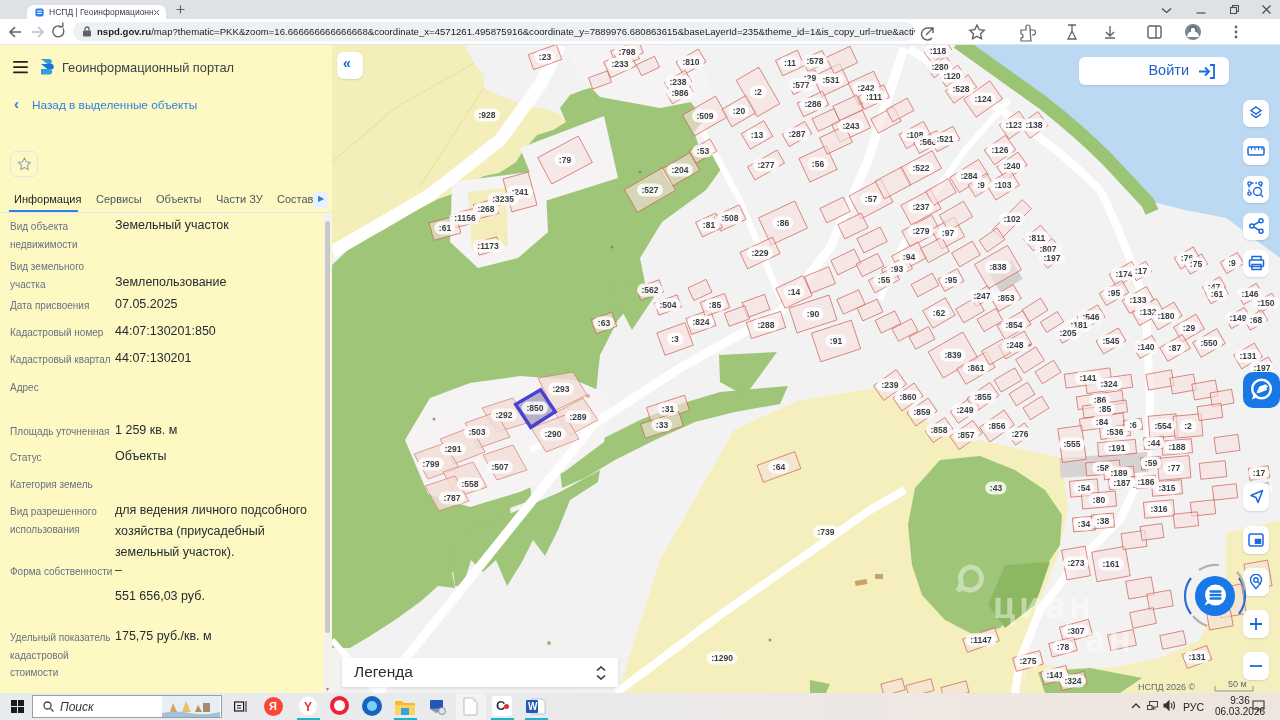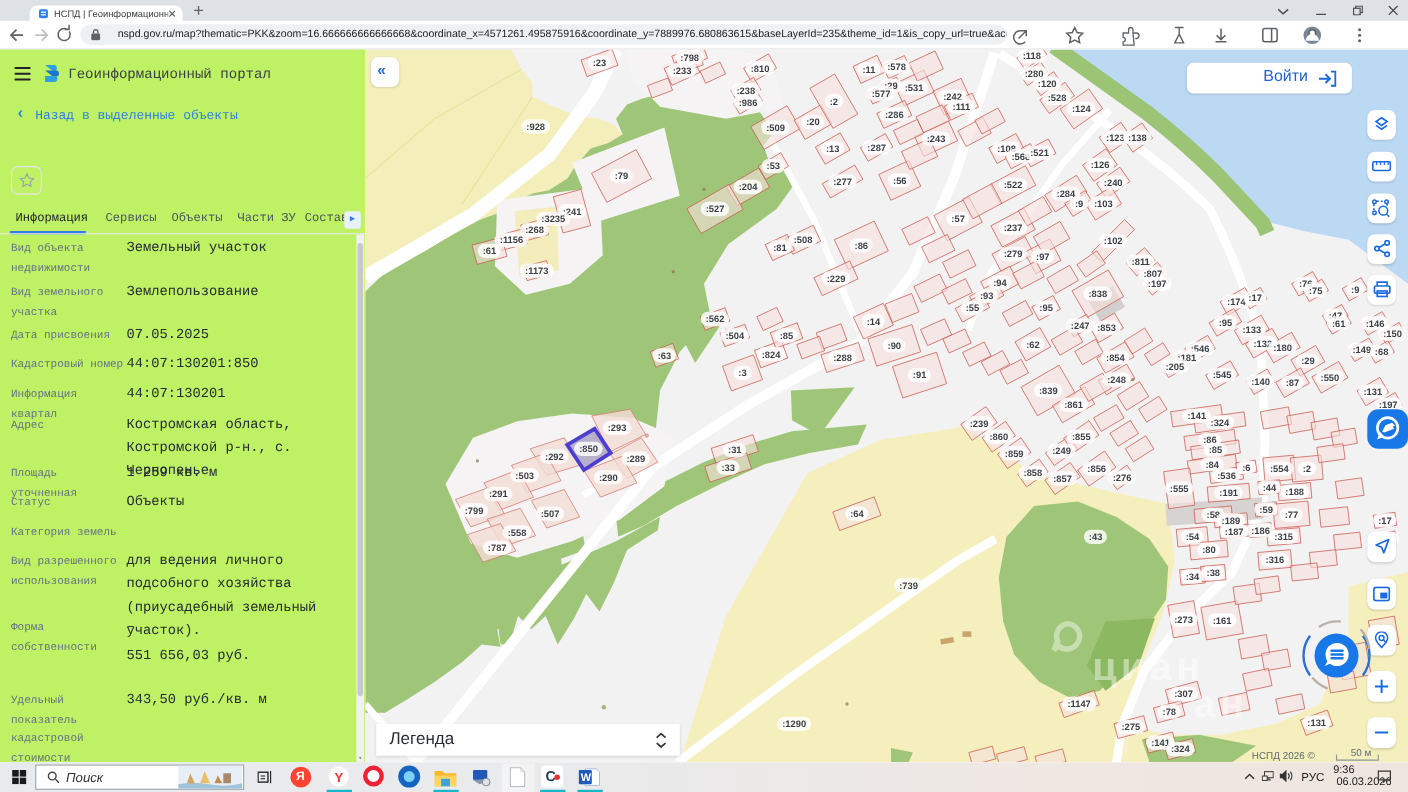--- a/index.html
+++ b/index.html
@@ -1,21 +1,21 @@
 <!DOCTYPE html>
 <html><head><meta charset="utf-8">
 <style>
 * {margin:0;padding:0;box-sizing:border-box;}
 html,body {width:1280px;height:720px;overflow:hidden;font-family:"Liberation Sans",sans-serif;background:#fff;}
 .abs {position:absolute;}
 #tabbar {position:absolute;left:0;top:0;width:1280px;height:19px;background:#dee1e6;}
 #tab {position:absolute;left:27px;top:5px;width:139px;height:14px;background:#fff;border-radius:7px 7px 0 0;font-size:8.5px;color:#3c4043;}
 #toolbar {position:absolute;left:0;top:19px;width:1280px;height:26px;background:#ffffff;border-bottom:1px solid #e3e5e8;}
 #urlbar {position:absolute;left:73px;top:22px;width:842px;height:19px;background:#eef1f3;border-radius:10px;font-size:9.6px;color:#202124;line-height:19px;white-space:nowrap;overflow:hidden;}
-#panel {position:absolute;left:0;top:45px;width:332px;height:648px;background:#bef264;font-family:Liberation Mono, monospace;}
+#panel {position:absolute;left:0;top:45px;width:332px;height:648px;background:#fef9c3;}
 .lblrow {position:absolute;left:10px;width:108px;font-size:10px;line-height:17.5px;color:#667085;}
 .valrow {position:absolute;left:115px;width:212px;font-size:12.5px;line-height:21px;color:#252b33;}
 #map {position:absolute;left:332px;top:45px;width:948px;height:648px;overflow:hidden;}
 .mbtn {position:absolute;width:26px;height:27px;background:#fff;border-radius:7px;box-shadow:0 1px 2px rgba(0,0,0,.12);}
 .lt {fill:#3a3f45;}
 .lb {fill:#ffffff;fill-opacity:0.82;}
 #taskbar {position:absolute;left:0;top:693px;width:1280px;height:27px;background:linear-gradient(90deg,#e8ebee 0%,#e9eaec 40%,#efe7e2 75%,#efe5df 100%);font-style:italic;}
 .tab-ttl {position:absolute;left:22px;top:2px;width:104px;overflow:hidden;white-space:nowrap;}
 </style></head>
 <body>
@@ -59,21 +59,21 @@
   <g stroke="#5f6368">
         <path d="M63,9.5 a5.5,5.5 0 1 1 -1.8,-1.8 M62.8,3.5 v4.2 h-4.2" stroke-width="1.4"></path>
       </g>
  </svg>
 </div>
 <div id="urlbar">
  <svg width="10" height="11" style="position:absolute;left:9px;top:4px" viewBox="0 0 10 11">
       <rect x="1" y="4.5" width="8" height="6" rx="1" fill="#5f6368"></rect>
       <path d="M3,4.5 V3 a2,2 0 0 1 4,0 v1.5" stroke="#5f6368" stroke-width="1.3" fill="none"></path>
     </svg>
- <span style="margin-left:34px;font-weight:400">nspd.gov.ru</span>/map?thematic=PKK&amp;zoom=16.666666666666668&amp;coordinate_x=4571261.495875916&amp;coordinate_y=7889976.680863615&amp;baseLayerId=235&amp;theme_id=1&amp;is_copy_url=true&amp;active_layers=36048&amp;selectedCard=853542713%2C3...
+ <span style="margin-left:24px;font-weight:700">nspd.gov.ru</span>/map?thematic=PKK&amp;zoom=16.666666666666668&amp;coordinate_x=4571261.495875916&amp;coordinate_y=7889976.680863615&amp;baseLayerId=235&amp;theme_id=1&amp;is_copy_url=true&amp;active_layers=36048&amp;selectedCard=853542713%2C3...
 </div>
 <svg width="340" height="20" style="position:absolute;left:920px;top:22px" viewBox="0 0 340 20" fill="none" stroke="#5f6368" stroke-width="1.4">
  <path d="M8,6 a6,6 0 1 0 4,10 M8,6 h5 v5 M13,6 l-7,7"></path>
  <path d="M57,3 l2.2,4.6 5,.7 -3.6,3.5 .9,5 -4.5,-2.4 -4.5,2.4 .9,-5 -3.6,-3.5 5,-.7 z"></path>
  <path d="M110,8 h3 a2.5,2.5 0 0 1 0,5 h-1 M110,8 v-3 a2,2 0 0 0 -4,0 v3 h-5 v4 a2,2 0 0 1 0,4 v3 h10 z" stroke-width="1.2"></path>
  <path d="M148,3 h8 M152,3 v6 l-4,8 h8 l-4,-8" stroke-width="1.3"></path>
  <path d="M190,4 v9 M186,10 l4,4 4,-4 M185,16 h10"></path>
  <rect x="228" y="4" width="13" height="12" rx="2"></rect>
     <path d="M236,4 v12"></path>
  <circle cx="273" cy="10" r="8" fill="#7b8794" stroke="none"></circle>
@@ -112,41 +112,40 @@
  <div class="abs" style="left:216px;top:148px;font-size:11px;color:#4b5563">Части ЗУ</div>
  <div class="abs" style="left:277px;top:148px;font-size:11px;color:#4b5563">Состав</div>
  <div class="abs" style="left:313px;top:147px;width:15px;height:16px;background:#e8f1fc;border-radius:3px">
       <span style="position:absolute;left:5px;top:2px;color:#2f80e4;font-size:8px">▶</span>
     </div>
  <div class="abs" style="left:9px;top:165px;width:69px;height:2.5px;background:#2f80e4"></div>
  <div class="abs" style="left:0;top:167px;width:332px;height:1px;background:#e5e7eb"></div>
  <div class="lblrow" style="top:173px">Вид объекта недвижимости</div>
  <div class="valrow" style="top:170px">Земельный участок</div>
  <div class="lblrow" style="top:213px">Вид земельного участка</div>
- <div class="valrow" style="top:210px">Землепользование</div>
+ <div class="valrow" style="top:227px">Землепользование</div>
  <div class="lblrow" style="top:252px">Дата присвоения</div>
  <div class="valrow" style="top:249px">07.05.2025</div>
  <div class="lblrow" style="top:279px">Кадастровый номер</div>
  <div class="valrow" style="top:276px">44:07:130201:850</div>
- <div class="lblrow" style="top:306px">Информация квартал</div>
+ <div class="lblrow" style="top:306px">Кадастровый квартал</div>
  <div class="valrow" style="top:303px">44:07:130201</div>
  <div class="lblrow" style="top:334px">Адрес</div>
- <div class="valrow" style="top:331px">Костромская область, Костромской р-н., с. Чернопенье</div>
  <div class="lblrow" style="top:378px">Площадь уточненная</div>
  <div class="valrow" style="top:375px">1 259 кв. м</div>
  <div class="lblrow" style="top:404px">Статус</div>
  <div class="valrow" style="top:401px">Объекты</div>
  <div class="lblrow" style="top:431px">Категория земель</div>
  <div class="lblrow" style="top:458px">Вид разрешенного использования</div>
  <div class="valrow" style="top:455px">для ведения личного подсобного хозяйства (приусадебный земельный участок).</div>
  <div class="lblrow" style="top:518px">Форма собственности</div>
  <div class="valrow" style="top:515px">–</div>
  <div class="valrow" style="top:541px">551 656,03 руб.</div>
  <div class="lblrow" style="top:584px">Удельный показатель кадастровой стоимости</div>
- <div class="valrow" style="top:581px">343,50 руб./кв. м</div>
+ <div class="valrow" style="top:581px">175,75 руб./кв. м</div>
 
  <div class="abs" style="left:324px;top:168px;width:7px;height:480px;background:#f1f1f1">
   <div class="abs" style="left:1px;top:8px;width:5px;height:412px;background:#c8c8c8;border-radius:3px"></div>
   <div class="abs" style="left:0;top:473px;width:7px;height:7px;color:#888;font-size:6px;text-align:center;line-height:7px">▾</div>
  </div>
 </div>
 <div id="map">
 <svg width="948" height="648" viewBox="332 45 948 648" style="position:absolute;left:0;top:0">
 <rect x="332" y="45" width="948" height="648" fill="#f3f2f3"></rect>
 <polygon points="973,45 1280,45 1280,258 1226,218 1185,210 1146,200 1120,180 1079,130 1029,88 996,62" fill="#bcd9f4"></polygon>
@@ -1294,17 +1293,17 @@
  <svg width="11" height="10" style="position:absolute;left:1147px;top:701px" viewBox="0 0 11 10" fill="none" stroke="#333" stroke-width="0.9">
     <rect x="2.5" y="0.5" width="8" height="5.5"></rect>
     <path d="M4.5,8 h4 M6.5,6 v2"></path>
     <rect x="0.5" y="4.5" width="4.5" height="4" fill="#f0ece8"></rect>
   </svg>
  <svg width="12" height="11" style="position:absolute;left:1163px;top:700px" viewBox="0 0 12 11" fill="none" stroke="#333" stroke-width="1.1">
     <path d="M1,4 h2 l3,-3 v9 l-3,-3 h-2 z" fill="#333"></path>
     <path d="M8,3 a4,4 0 0 1 0,5 M10,1.5 a6.5,6.5 0 0 1 0,8"></path>
   </svg>
  <span style="position:absolute;left:1183px;top:701px;font-size:10.5px;color:#222">РУС</span>
- <span style="position:absolute;left:1212px;top:695px;width:56px;text-align:left;font-size:10px;color:#222">9:36</span>
+ <span style="position:absolute;left:1212px;top:695px;width:56px;text-align:center;font-size:10px;color:#222">9:36</span>
  <span style="position:absolute;left:1206px;top:706px;width:68px;text-align:center;font-size:10px;color:#222">06.03.2026</span>
  <svg width="13" height="12" style="position:absolute;left:1252px;top:700px" viewBox="0 0 13 12" fill="none" stroke="#333" stroke-width="1.1">
     <path d="M1,1 h11 v8 h-4.5 l-1.5,1.8 v-1.8 h-5 z"></path>
   </svg>
 
 </body></html>

